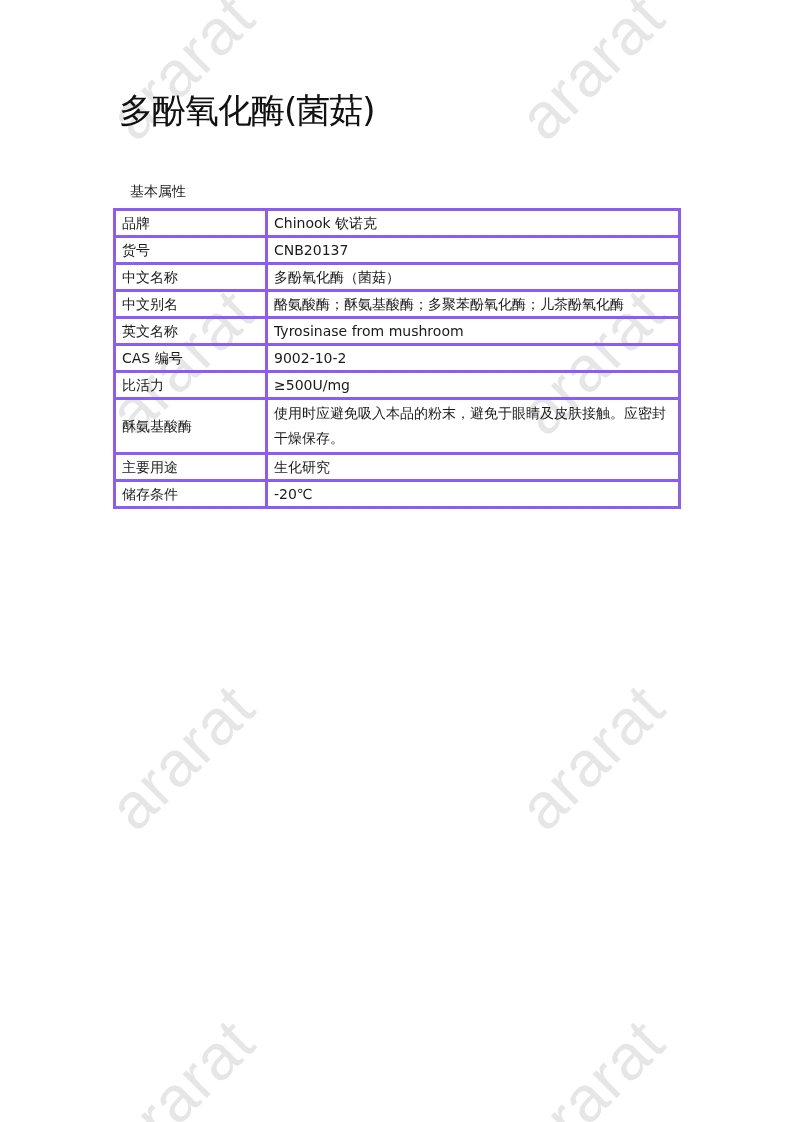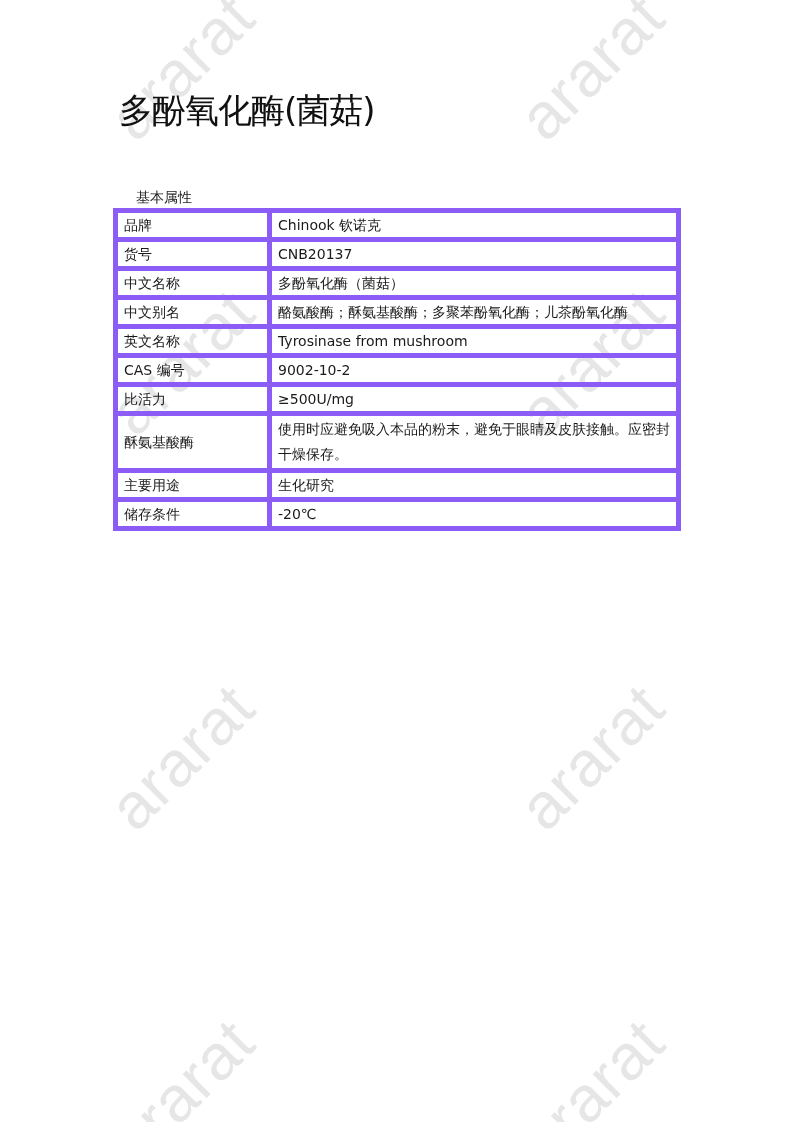--- a/index.html
+++ b/index.html
@@ -21,30 +21,30 @@
     user-select: none;
   }
   .content { position: relative; z-index: 1; }
   .title {
     position: absolute; left: 119px; top: 88px;
     font-size: 34px; font-weight: normal; color: #111; margin: 0;
     letter-spacing: -1px;
   }
   .subtitle {
     position: absolute; left: 120px; top: 173px;
-    font-size: 14px; color: #222; margin: 16px;
+    font-size: 14px; color: #222; margin: 10px;
   }
   table.props {
     position: absolute; left: 113px; top: 208px;
     width: 568px; border-collapse: collapse;
     font-size: 14px; color: #1a1a1a;
     background: transparent;
   }
   table.props td {
-    border: 5px solid #8b5cf6;
+    border: 3px solid #8b5cf6;
     padding: 1px 6px;
     vertical-align: middle;
     line-height: 21px;
   }
   table.props td.k { width: 137px; height: 22px; }
   table.props td.v { word-break: break-all; }
   table.props tr.tall td { line-height: 25px; padding-top: 1px; padding-bottom: 1px; }
 </style>
 </head>
 <body>

